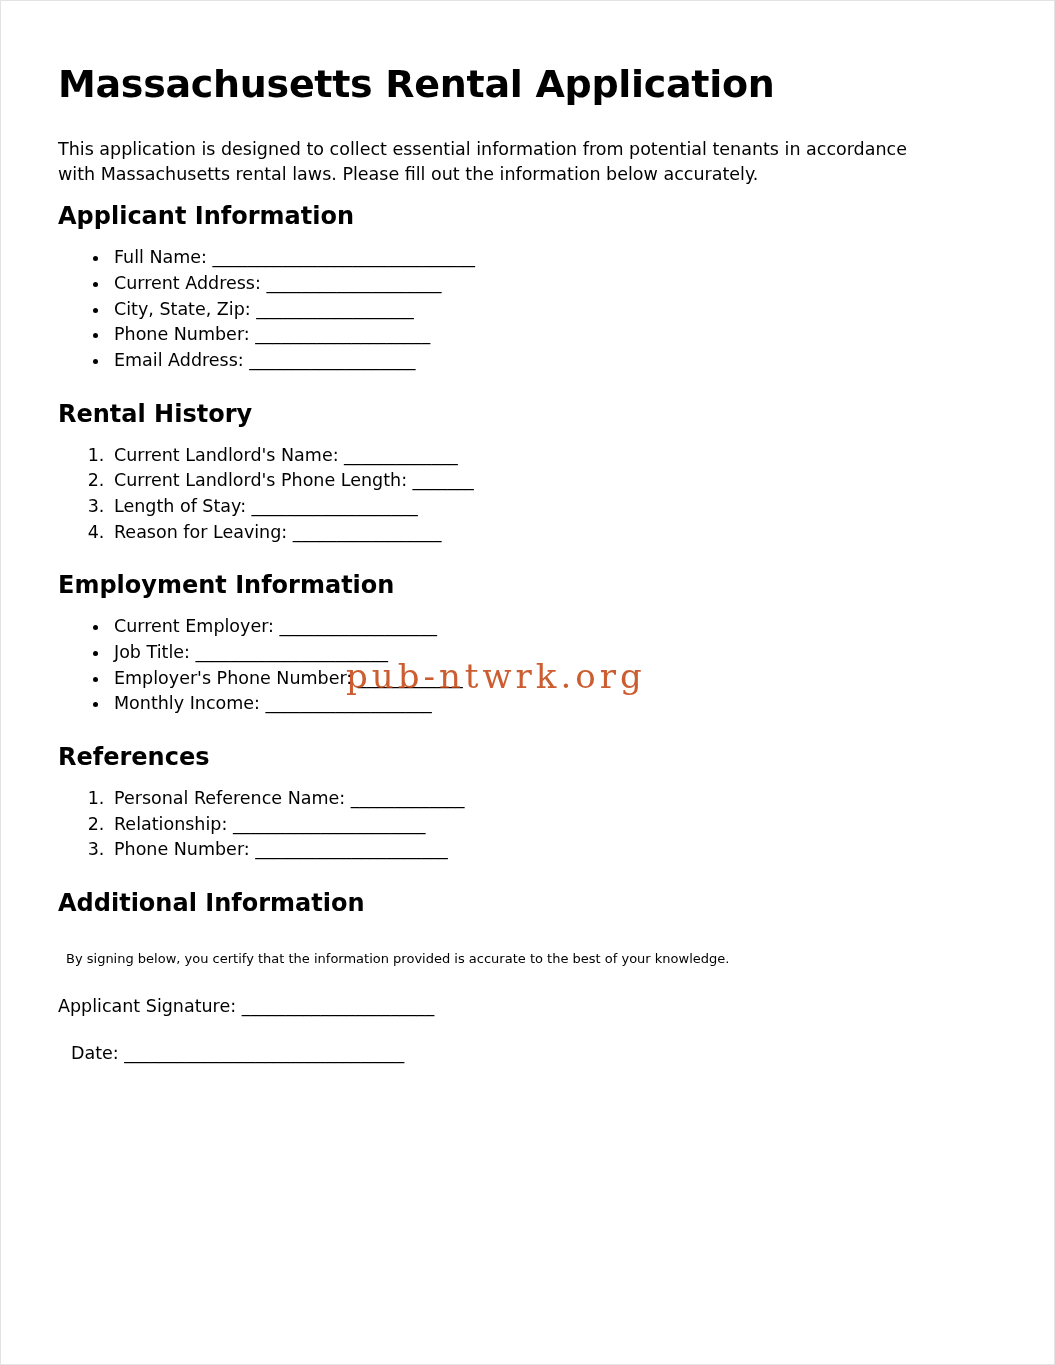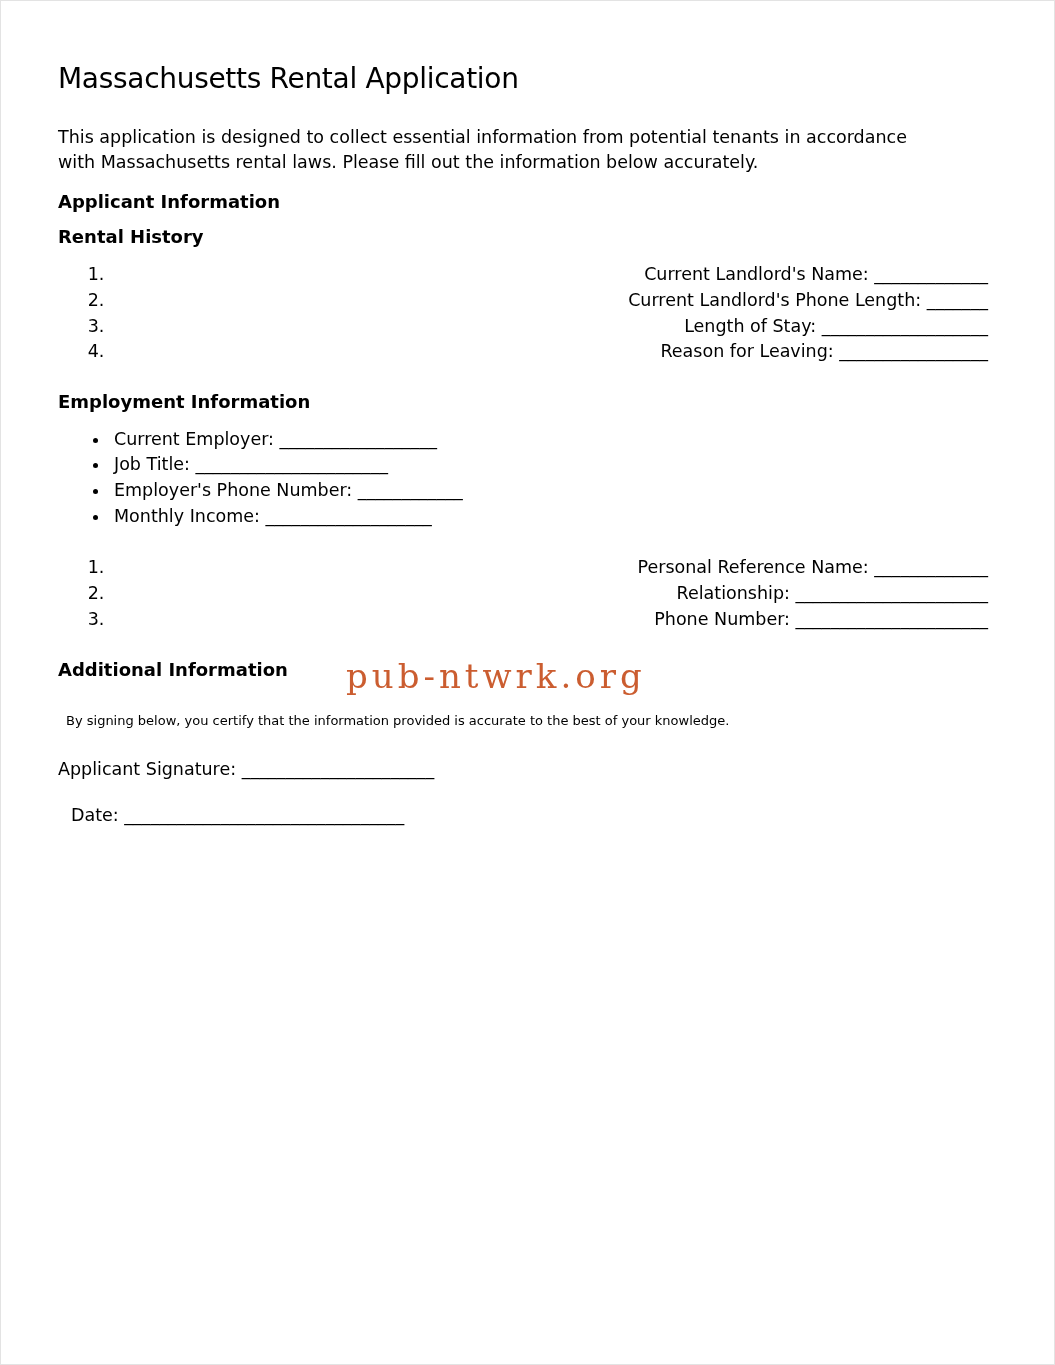--- a/index.html
+++ b/index.html
@@ -24,46 +24,46 @@
     border: 1px solid #e3e3e3;
     box-sizing: border-box;
   }
   .content {
     position: absolute;
     left: 57px;
     top: 62px;
     width: 930px;
   }
   h1.doc-title {
-    font-size: 28px;
-    font-weight: normal;
+    font-size: 38px;
+    font-weight: bold;
     letter-spacing: -0.3px;
     margin: 0 0 30px 0;
     line-height: 1.15;
   }
   p.intro {
     font-size: 17.5px;
     line-height: 1.42;
     margin: 0 0 16px 0;
     max-width: 880px;
   }
   h2.section {
-    font-size: 18px;
+    font-size: 24px;
     font-weight: bold;
     margin: 0 0 14px 0;
     line-height: 1.2;
   }
   ul.fields, ol.fields {
     margin: 0 0 26px 0;
     padding-left: 52px;
     font-size: 17.5px;
     line-height: 1.47;
   }
   ul.fields { list-style-type: disc; }
-  ol.fields { list-style-type: decimal; text-align: right; }
+  ol.fields { list-style-type: decimal; }
   ul.fields li, ol.fields li {
     padding-left: 4px;
     margin: 0;
   }
   p.certify {
     font-size: 13px;
     line-height: 1.42;
     margin: 32px 0 26px 8px;
     max-width: 930px;
   }
@@ -94,37 +94,45 @@
 <body>
 
 <div class="page">
   <div class="content">
 
     <h1 class="doc-title">Massachusetts Rental Application</h1>
 
     <p class="intro">This application is designed to collect essential information from potential tenants in accordance with Massachusetts rental laws. Please fill out the information below accurately.</p>
 
     <h2 class="section">Applicant Information</h2>
+    <ul class="fields">
+      <li>Full Name: ______________________________</li>
+      <li>Current Address: ____________________</li>
+      <li>City, State, Zip: __________________</li>
+      <li>Phone Number: ____________________</li>
+      <li>Email Address: ___________________</li>
+    </ul>
 
     <h2 class="section">Rental History</h2>
     <ol class="fields">
       <li>Current Landlord's Name: _____________</li>
       <li>Current Landlord's Phone Length: _______</li>
       <li>Length of Stay: ___________________</li>
       <li>Reason for Leaving: _________________</li>
     </ol>
 
     <h2 class="section">Employment Information</h2>
     <ul class="fields">
       <li>Current Employer: __________________</li>
       <li>Job Title: ______________________</li>
       <li>Employer's Phone Number: ____________</li>
       <li>Monthly Income: ___________________</li>
     </ul>
 
+    <h2 class="section">References</h2>
     <ol class="fields">
       <li>Personal Reference Name: _____________</li>
       <li>Relationship: ______________________</li>
       <li>Phone Number: ______________________</li>
     </ol>
 
     <h2 class="section">Additional Information</h2>
 
     <p class="certify">By signing below, you certify that the information provided is accurate to the best of your knowledge.</p>
 

